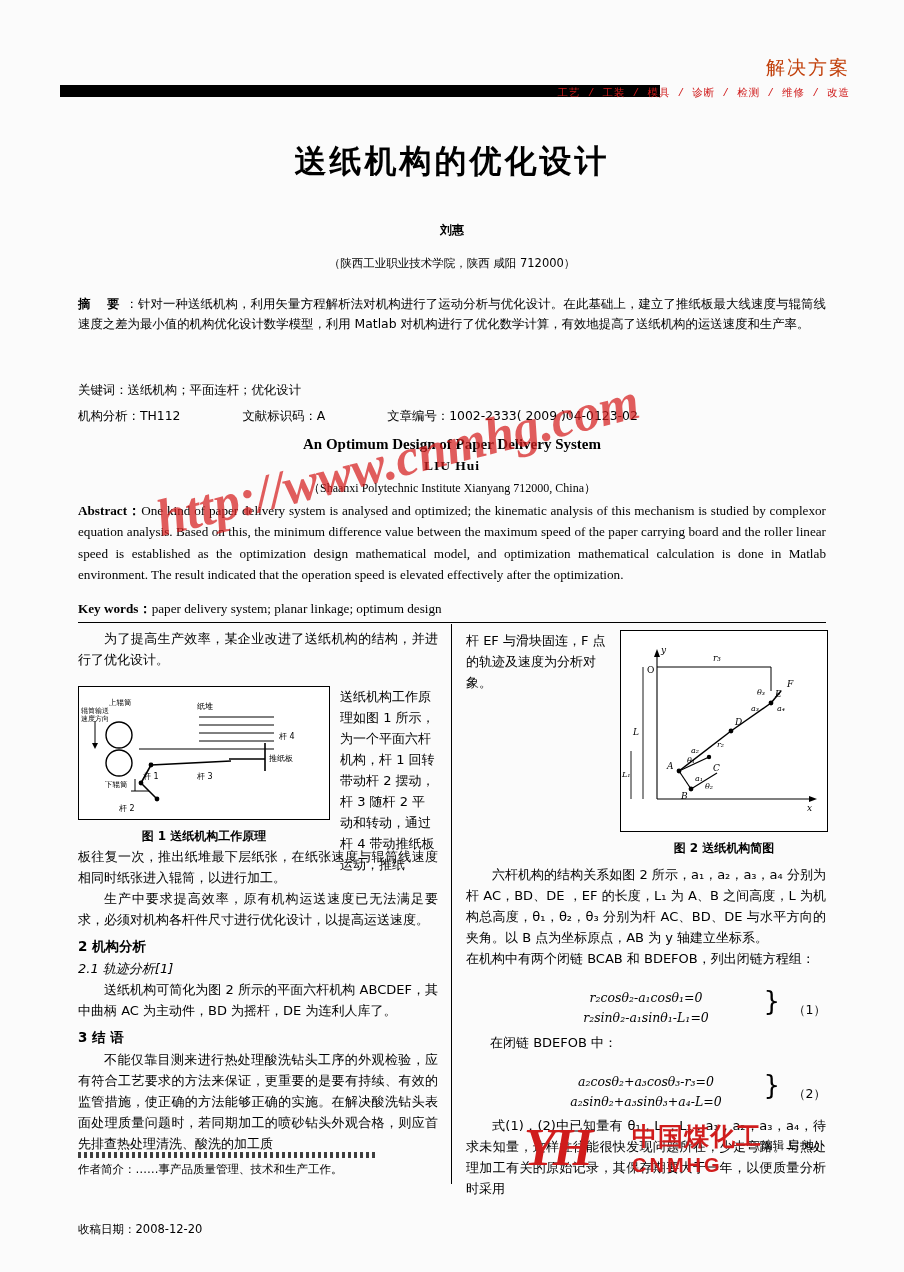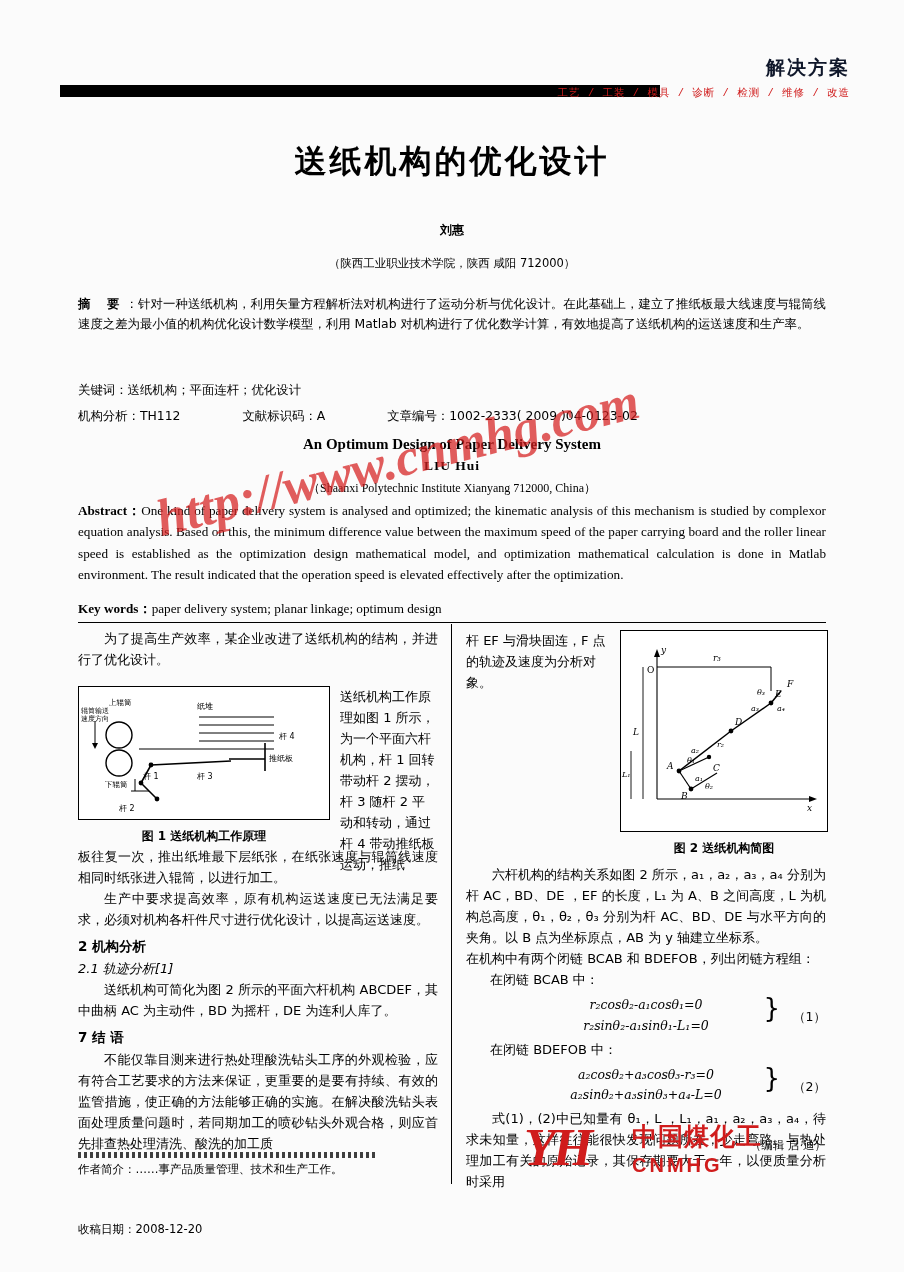--- a/index.html
+++ b/index.html
@@ -16,21 +16,21 @@
     background:#fbfbfb;
   }
   .header-band{
     position:absolute;left:60px;top:55px;width:790px;height:46px;
   }
   .header-right{
     position:absolute;right:0;top:0;text-align:right;
   }
   .header-title-cn{
     font-family:"DejaVu Sans", sans-serif;
-    font-weight:bold;font-size:19px;letter-spacing:2px;color:#0f172a;
+    font-weight:normal;font-size:19px;letter-spacing:2px;color:#c2410c;
   }
   .header-sub{
     font-family:Liberation Mono, monospace;
     font-size:10.5px;color:#d01c1c;letter-spacing:1px;margin-top:5px;
   }
   .header-bar{
     position:absolute;left:0;top:30px;width:600px;height:12px;background:#000;
   }
   .title-main{
     position:absolute;left:0;top:140px;width:904px;text-align:center;
@@ -127,21 +127,21 @@
     font-family:"DejaVu Sans", sans-serif;font-size:13px;line-height:1.62;text-align:justify;
   }
   .belowfigR{
     position:absolute;left:466px;top:852px;width:360px;
     font-family:"DejaVu Sans", sans-serif;font-size:13px;line-height:1.62;text-align:justify;
   }
   .eqline{
     font-family:"DejaVu Serif", serif;font-style:italic;font-size:12.5px;
     text-align:center;
   }
-  .eqwrap{position:relative;margin:5px 0 3px 0;}
+  .eqwrap{position:relative;margin:19px 0 3px 0;}
   .eqnum{position:absolute;right:0;top:12px;font-style:normal;font-family:"DejaVu Sans",sans-serif;font-size:12.5px;}
   .brace{position:absolute;right:46px;top:0;font-size:26px;line-height:26px;}
   .footL{
     position:absolute;left:78px;top:1152px;width:360px;
     font-family:"DejaVu Sans", sans-serif;font-size:11.5px;line-height:1.5;
   }
   .footL .wave{
     width:300px;height:6px;margin-bottom:3px;
     background:repeating-linear-gradient(90deg,#000 0 3px,transparent 3px 6px);
     opacity:.75;
@@ -265,21 +265,21 @@
   </div>
 
   <div class="wrapL">送纸机构工作原理如图 1 所示，为一个平面六杆机构，杆 1 回转带动杆 2 摆动，杆 3 随杆 2 平动和转动，通过杆 4 带动推纸板运动，推纸</div>
 
   <div class="belowfig">
     <div>板往复一次，推出纸堆最下层纸张，在纸张速度与辊筒线速度相同时纸张进入辊筒，以进行加工。</div>
     <div class="ind">生产中要求提高效率，原有机构运送速度已无法满足要求，必须对机构各杆件尺寸进行优化设计，以提高运送速度。</div>
     <div class="h2">2  机构分析</div>
     <div class="h3">2.1   轨迹分析[1]</div>
     <div class="ind">送纸机构可简化为图 2 所示的平面六杆机构 ABCDEF，其中曲柄 AC 为主动件，BD 为摇杆，DE 为连利人库了。</div>
-    <div class="h2">7  结  语</div>
+    <div class="h2">3  结  语</div>
     <div class="ind">不能仅靠目测来进行热处理酸洗钻头工序的外观检验，应有符合工艺要求的方法来保证，更重要的是要有持续、有效的监管措施，使正确的方法能够正确的实施。在解决酸洗钻头表面处理质量问题时，若同期加工的喷砂钻头外观合格，则应首先排查热处理清洗、酸洗的加工质</div>
   </div>
 
   <div class="fig-box fig2">
     <svg width="203" height="197" viewBox="0 0 203 197">
 
       <line x1="36" y1="24" x2="36" y2="168" stroke="#000" stroke-width="1.1"></line>
       <line x1="36" y1="168" x2="192" y2="168" stroke="#000" stroke-width="1.1"></line>
       <polygon points="36,18 33,26 39,26" fill="#000"></polygon>
       <polygon points="196,168 188,165 188,171" fill="#000"></polygon>
@@ -323,21 +323,20 @@
       <text x="96" y="116" font-family="DejaVu Serif" font-size="8" font-style="italic">r₂</text>
     </svg>
     <div class="cap">图 2   送纸机构简图</div>
   </div>
 
   <div class="wrapR">杆 EF 与滑块固连，F 点的轨迹及速度为分析对象。</div>
 
   <div class="belowfigR">
     <div class="ind" style="margin-top:12px;">六杆机构的结构关系如图 2 所示，a₁，a₂，a₃，a₄ 分别为杆 AC，BD、DE ，EF 的长度，L₁ 为 A、B 之间高度，L 为机构总高度，θ₁，θ₂，θ₃ 分别为杆 AC、BD、DE 与水平方向的夹角。以 B 点为坐标原点，AB 为 y 轴建立坐标系。</div>
     <div>在机构中有两个闭链 BCAB 和 BDEFOB，列出闭链方程组：</div>
-    <div style="margin-left:24px;">在闭链 BCAB 中：</div>
     <div class="eqwrap">
       <div class="eqline">r₂cosθ₂-a₁cosθ₁=0</div>
       <div class="eqline">r₂sinθ₂-a₁sinθ₁-L₁=0</div>
       <div class="brace">}</div>
       <div class="eqnum">（1）</div>
     </div>
     <div style="margin-left:24px;">在闭链 BDEFOB 中：</div>
     <div class="eqwrap">
       <div class="eqline">a₂cosθ₂+a₃cosθ₃-r₃=0</div>
       <div class="eqline">a₂sinθ₂+a₃sinθ₃+a₄-L=0</div>

